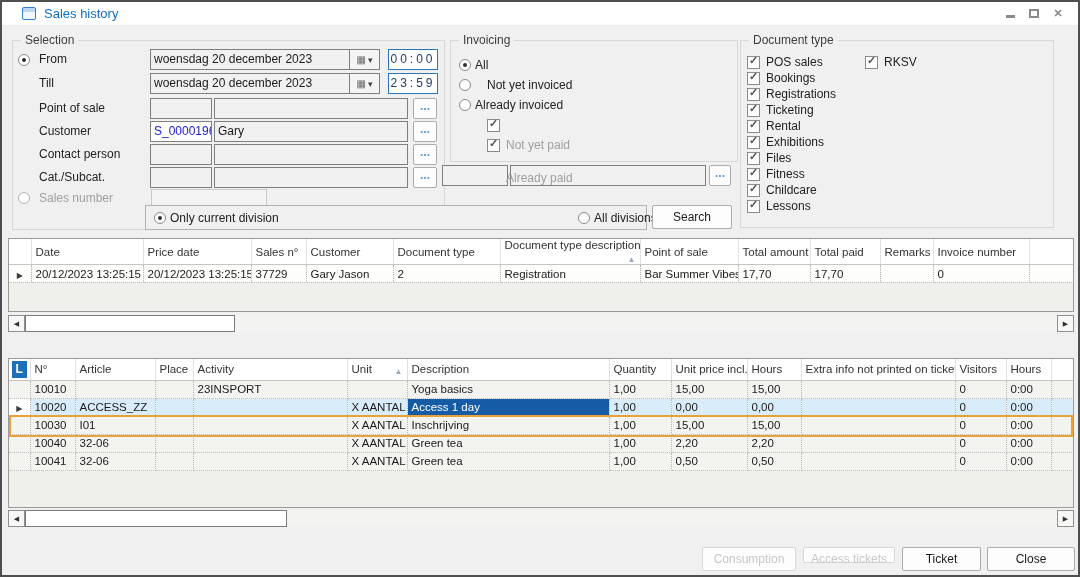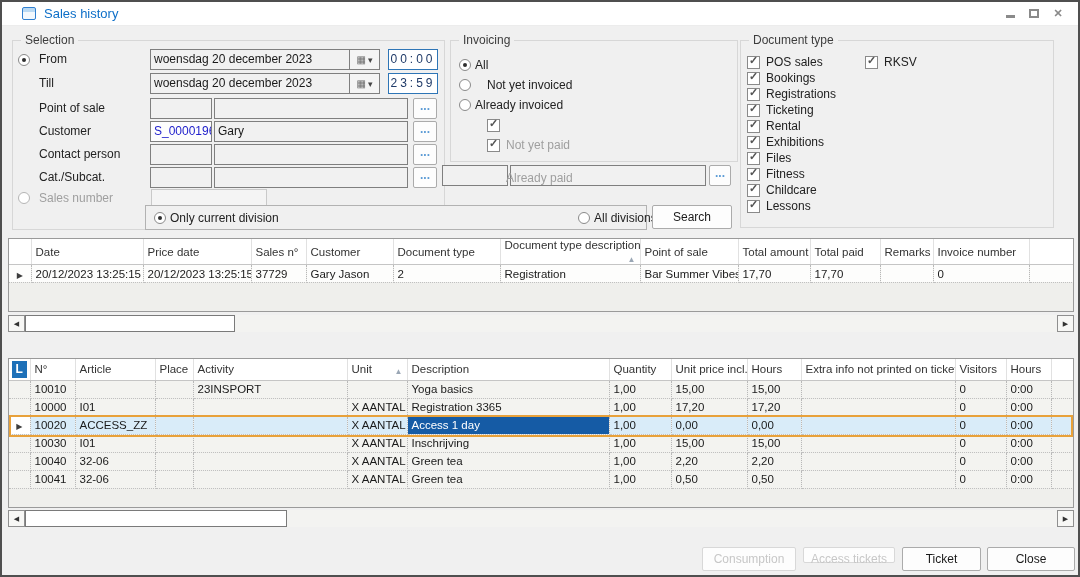--- a/index.html
+++ b/index.html
@@ -320,36 +320,20 @@
         <td></td>
         <td>Yoga basics</td>
         <td>1,00</td>
         <td>15,00</td>
         <td>15,00</td>
         <td></td>
         <td>0</td>
         <td>0:00</td>
         <td></td>
       </tr>
-      <tr class="data-row">
-        <td class="selcol"></td>
-        <td>10000</td>
-        <td>I01</td>
-        <td></td>
-        <td></td>
-        <td>X AANTAL</td>
-        <td>Registration 3365</td>
-        <td>1,00</td>
-        <td>17,20</td>
-        <td>17,20</td>
-        <td></td>
-        <td>0</td>
-        <td>0:00</td>
-        <td></td>
-      </tr>
       <tr class="data-row hl">
         <td class="selcol"><span class="row-arrow">▶</span></td>
         <td>10020</td>
         <td>ACCESS_ZZ</td>
         <td></td>
         <td></td>
         <td>X AANTAL</td>
         <td class="sel-cell">Access 1 day</td>
         <td>1,00</td>
         <td>0,00</td>

